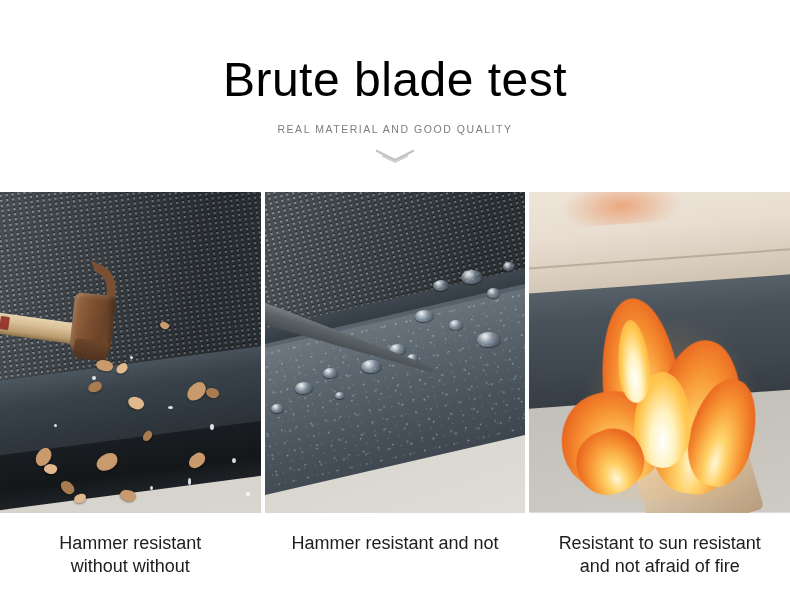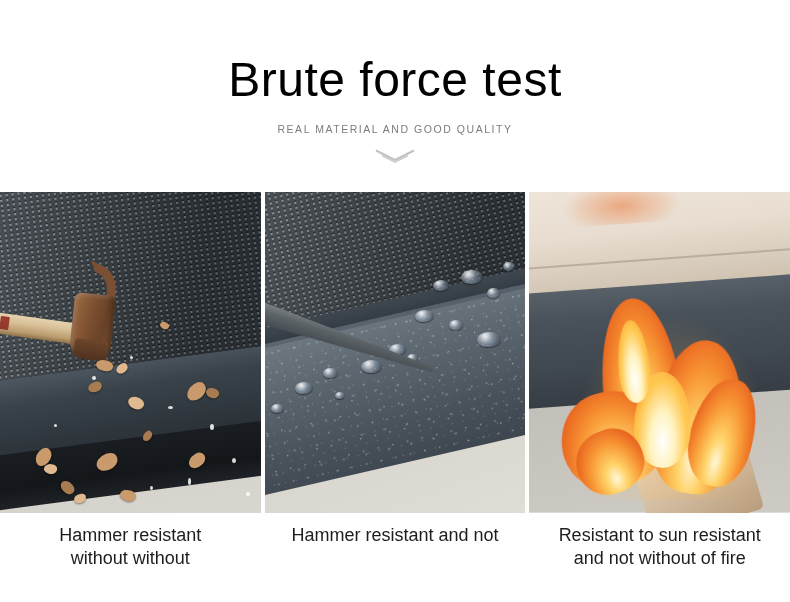--- a/index.html
+++ b/index.html
@@ -227,32 +227,32 @@
     position:absolute; left:18%; top:38%; width:70%; height:58%;
     background:radial-gradient(ellipse at 52% 62%, rgba(255,186,92,.40), rgba(255,150,60,0) 70%);
   }
 
   
   .captions {
     position:absolute; top:513px; left:0; width:790px; height:89px;
     display:flex; gap:4px;
   }
   .caption {
-    flex:1 1 0; text-align:center; padding-top:11px;
+    flex:1 1 0; text-align:center; padding-top:19px;
     font-size:18px; line-height:22.5px; color:#1d1d1d;
   }
   .caption span { display:block; }
 </style>
 </head>
 <body>
 
 <div class="page">
 
   <div class="header">
-    <div class="title">Brute force test</div>
+    <div class="title">Brute blade test</div>
     <div class="subtitle">REAL MATERIAL AND GOOD QUALITY</div>
     <div class="chevron-wrap">
       <svg class="chevron" width="44" height="16" viewBox="0 0 44 16">
         <path d="M4 3 L22 12 L40 3" fill="none" stroke="#c2c2c2" stroke-width="2.2" stroke-linecap="square"></path>
         <path d="M10 8 L22 14 L34 8" fill="none" stroke="#cfcfcf" stroke-width="2" stroke-linecap="square"></path>
       </svg>
     </div>
   </div>
 
   <div class="panels">
@@ -359,17 +359,17 @@
   <div class="captions">
     <div class="caption">
       <span>Hammer resistant</span>
       <span>without without</span>
     </div>
     <div class="caption">
       <span>Hammer resistant and not</span>
     </div>
     <div class="caption">
       <span>Resistant to sun resistant</span>
-      <span>and not without of fire</span>
+      <span>and not afraid of fire</span>
     </div>
   </div>
 
 </div>
 
 </body></html>

